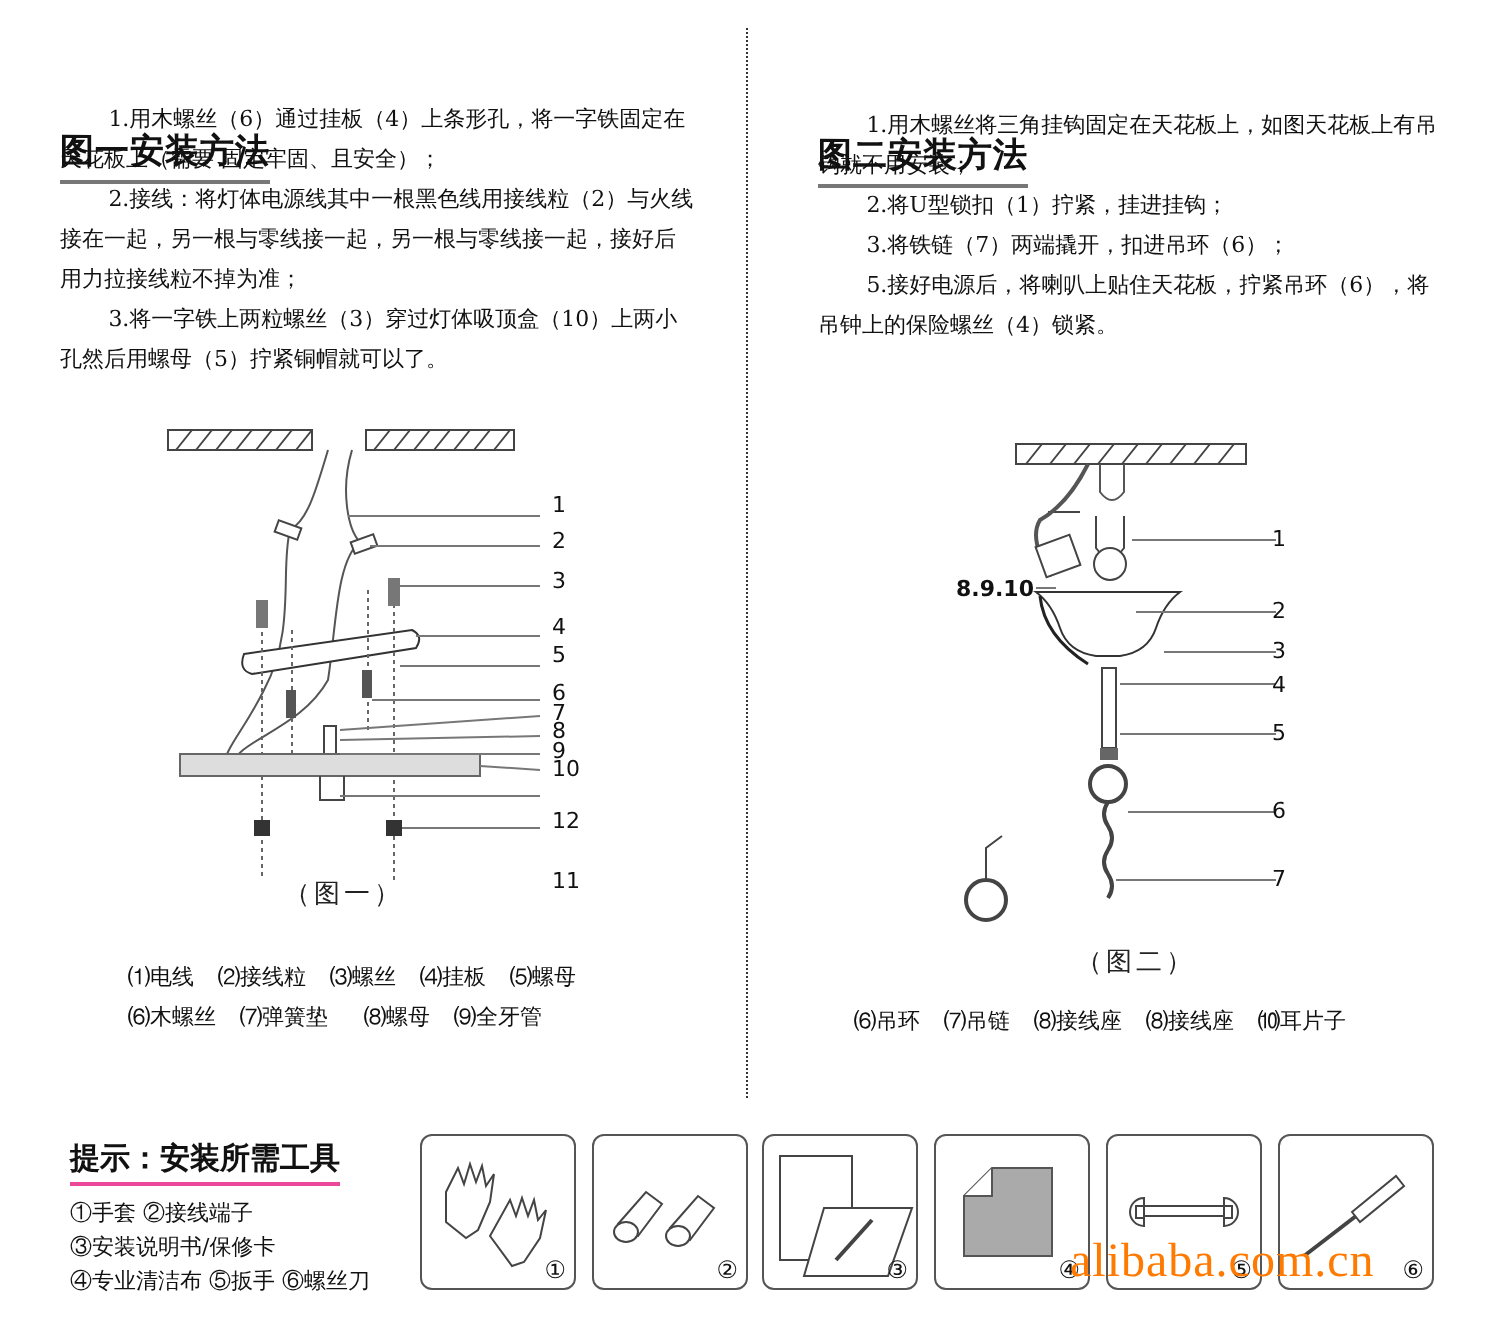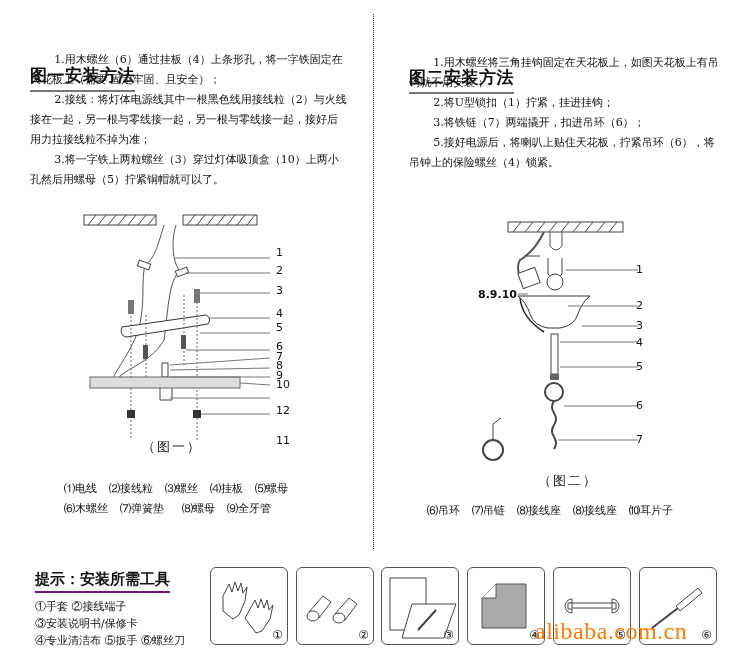--- a/index.html
+++ b/index.html
@@ -23,21 +23,21 @@
   .para p { margin: 0; }
   .indent { text-indent: 2.2em; }
   .divider {
     position: absolute; left: 373px; top: 14px; width: 0; height: 535px;
     border-left: 1px dotted #333;
   }
   .legend { font-size: 11px; line-height: 20px; white-space: nowrap; }
   .legend span { display: inline-block; margin-right: 12px; }
   .caption { font-size: 13px; letter-spacing: 2px; color: #222; }
   .callout { font-size: 11px; font-family: "DejaVu Sans", sans-serif; }
-  .tools-title { font-size: 15px; font-weight: bold; border-bottom: 2px solid #701a75; padding-bottom: 2px; }
+  .tools-title { font-size: 15px; font-weight: bold; border-bottom: 2px solid #ec4899; padding-bottom: 2px; }
   .tools-list { font-size: 11px; line-height: 17px; }
   .tool-box {
     position: absolute; top: 567px; width: 76px; height: 76px;
     border: 1.5px solid #555; border-radius: 6px; background: #fff;
   }
   .tool-num { position: absolute; right: 4px; bottom: 2px; font-size: 12px; }
   .watermark {
     position: absolute; left: 535px; top: 618px;
     font-family: Liberation Serif, serif; font-size: 24px; color: #ff7a00;
     letter-spacing: 0.5px; white-space: nowrap;

